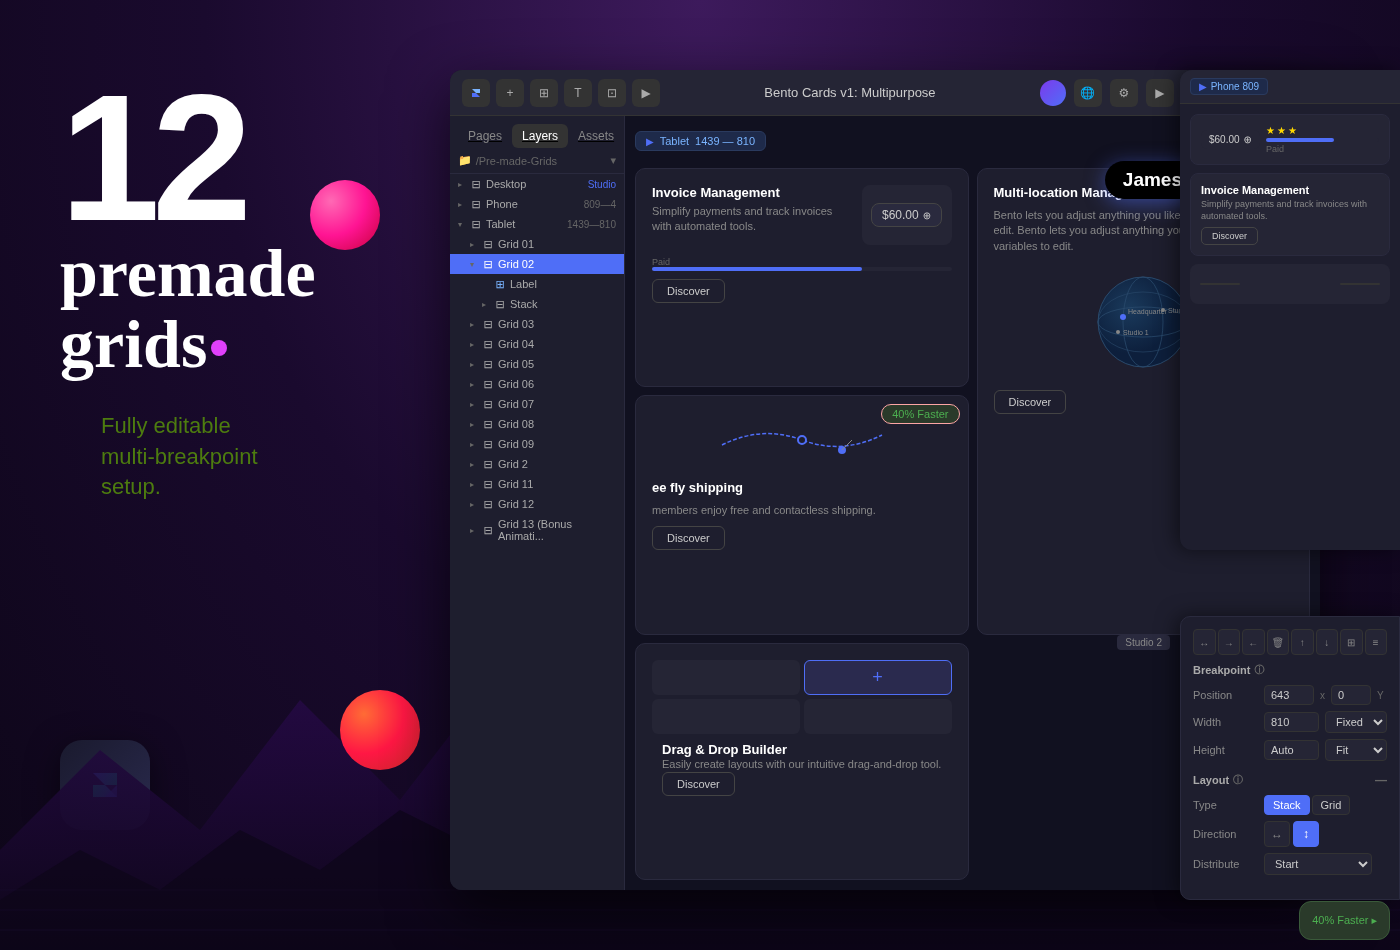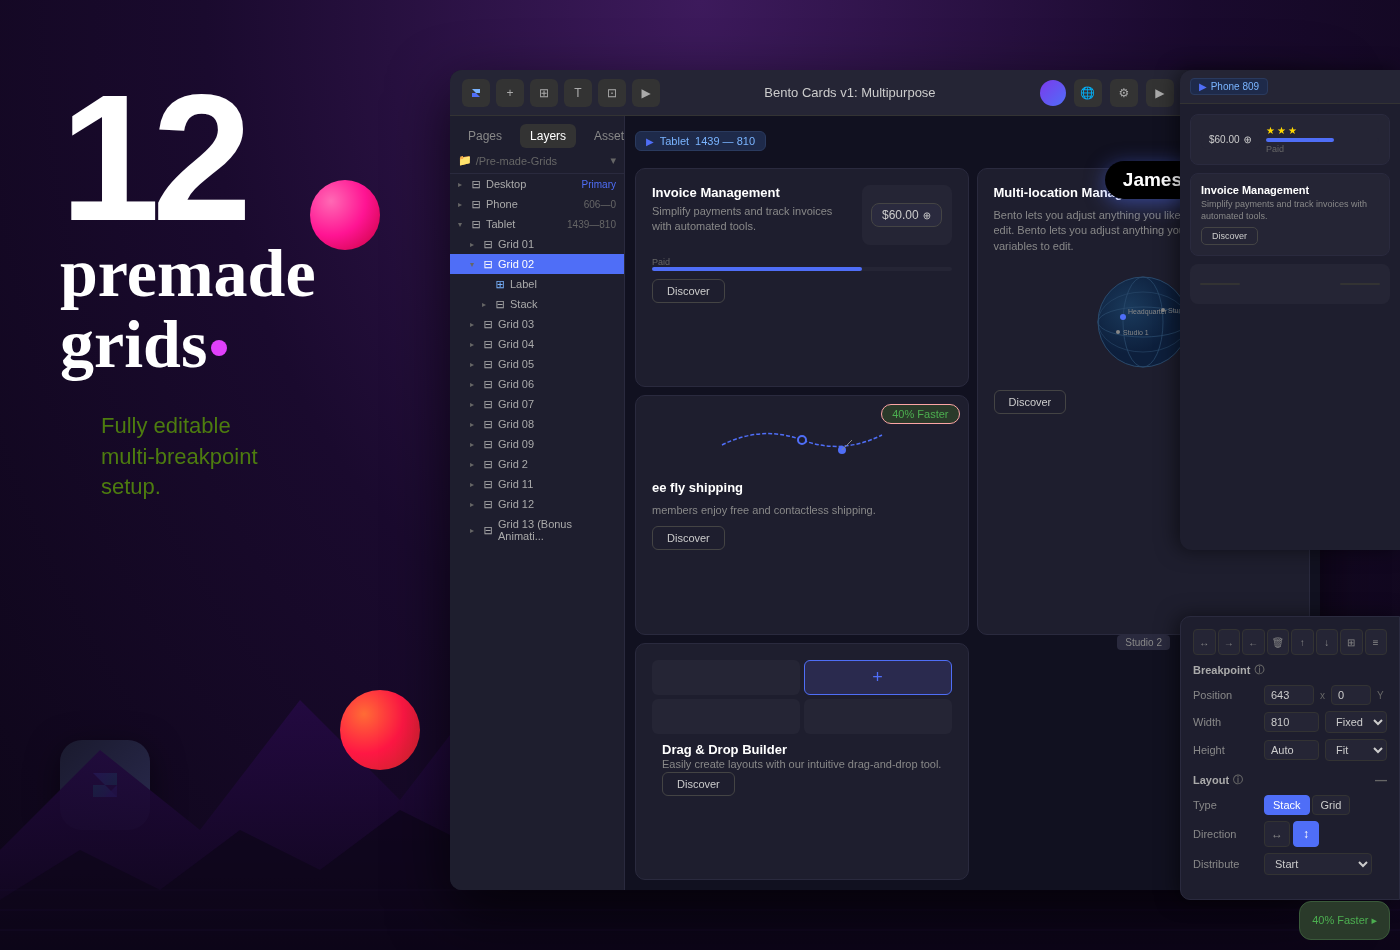--- a/index.html
+++ b/index.html
@@ -200,22 +200,23 @@
     
     .layers-panel {
       width: 175px;
       background: #1e1e2e;
       border-right: 1px solid #2a2a3e;
       overflow-y: auto;
       flex-shrink: 0;
     }
     .panel-tabs {
       display: flex;
-      gap: 8px;
+      gap: 0;
       padding: 8px 8px 0;
+      text-decoration: underline;
     }
     .panel-tab {
       padding: 5px 10px;
       font-size: 12px;
       color: #888;
       cursor: pointer;
       border-radius: 6px;
     }
     .panel-tab.active {
       background: #333;
@@ -685,27 +686,27 @@
       <div class="panel-path">
         <span>📁</span>
         <span>/Pre-made-Grids</span>
         <span style="margin-left:auto">▾</span>
       </div>
 
       <div class="layer-item">
         <span class="expand-arrow">▸</span>
         <span class="layer-icon">⊟</span>
         <span>Desktop</span>
-        <span class="layer-badge primary">Primary</span>
+        <span class="layer-badge primary">Studio</span>
       </div>
       <div class="layer-item">
         <span class="expand-arrow">▸</span>
         <span class="layer-icon">⊟</span>
         <span>Phone</span>
-        <span class="layer-badge">606—0</span>
+        <span class="layer-badge">809—4</span>
       </div>
       <div class="layer-item">
         <span class="expand-arrow">▾</span>
         <span class="layer-icon">⊟</span>
         <span>Tablet</span>
         <span class="layer-badge">1439—810</span>
       </div>
       <div class="layer-item indent1">
         <span class="expand-arrow">▸</span>
         <span class="layer-icon">⊟</span>

